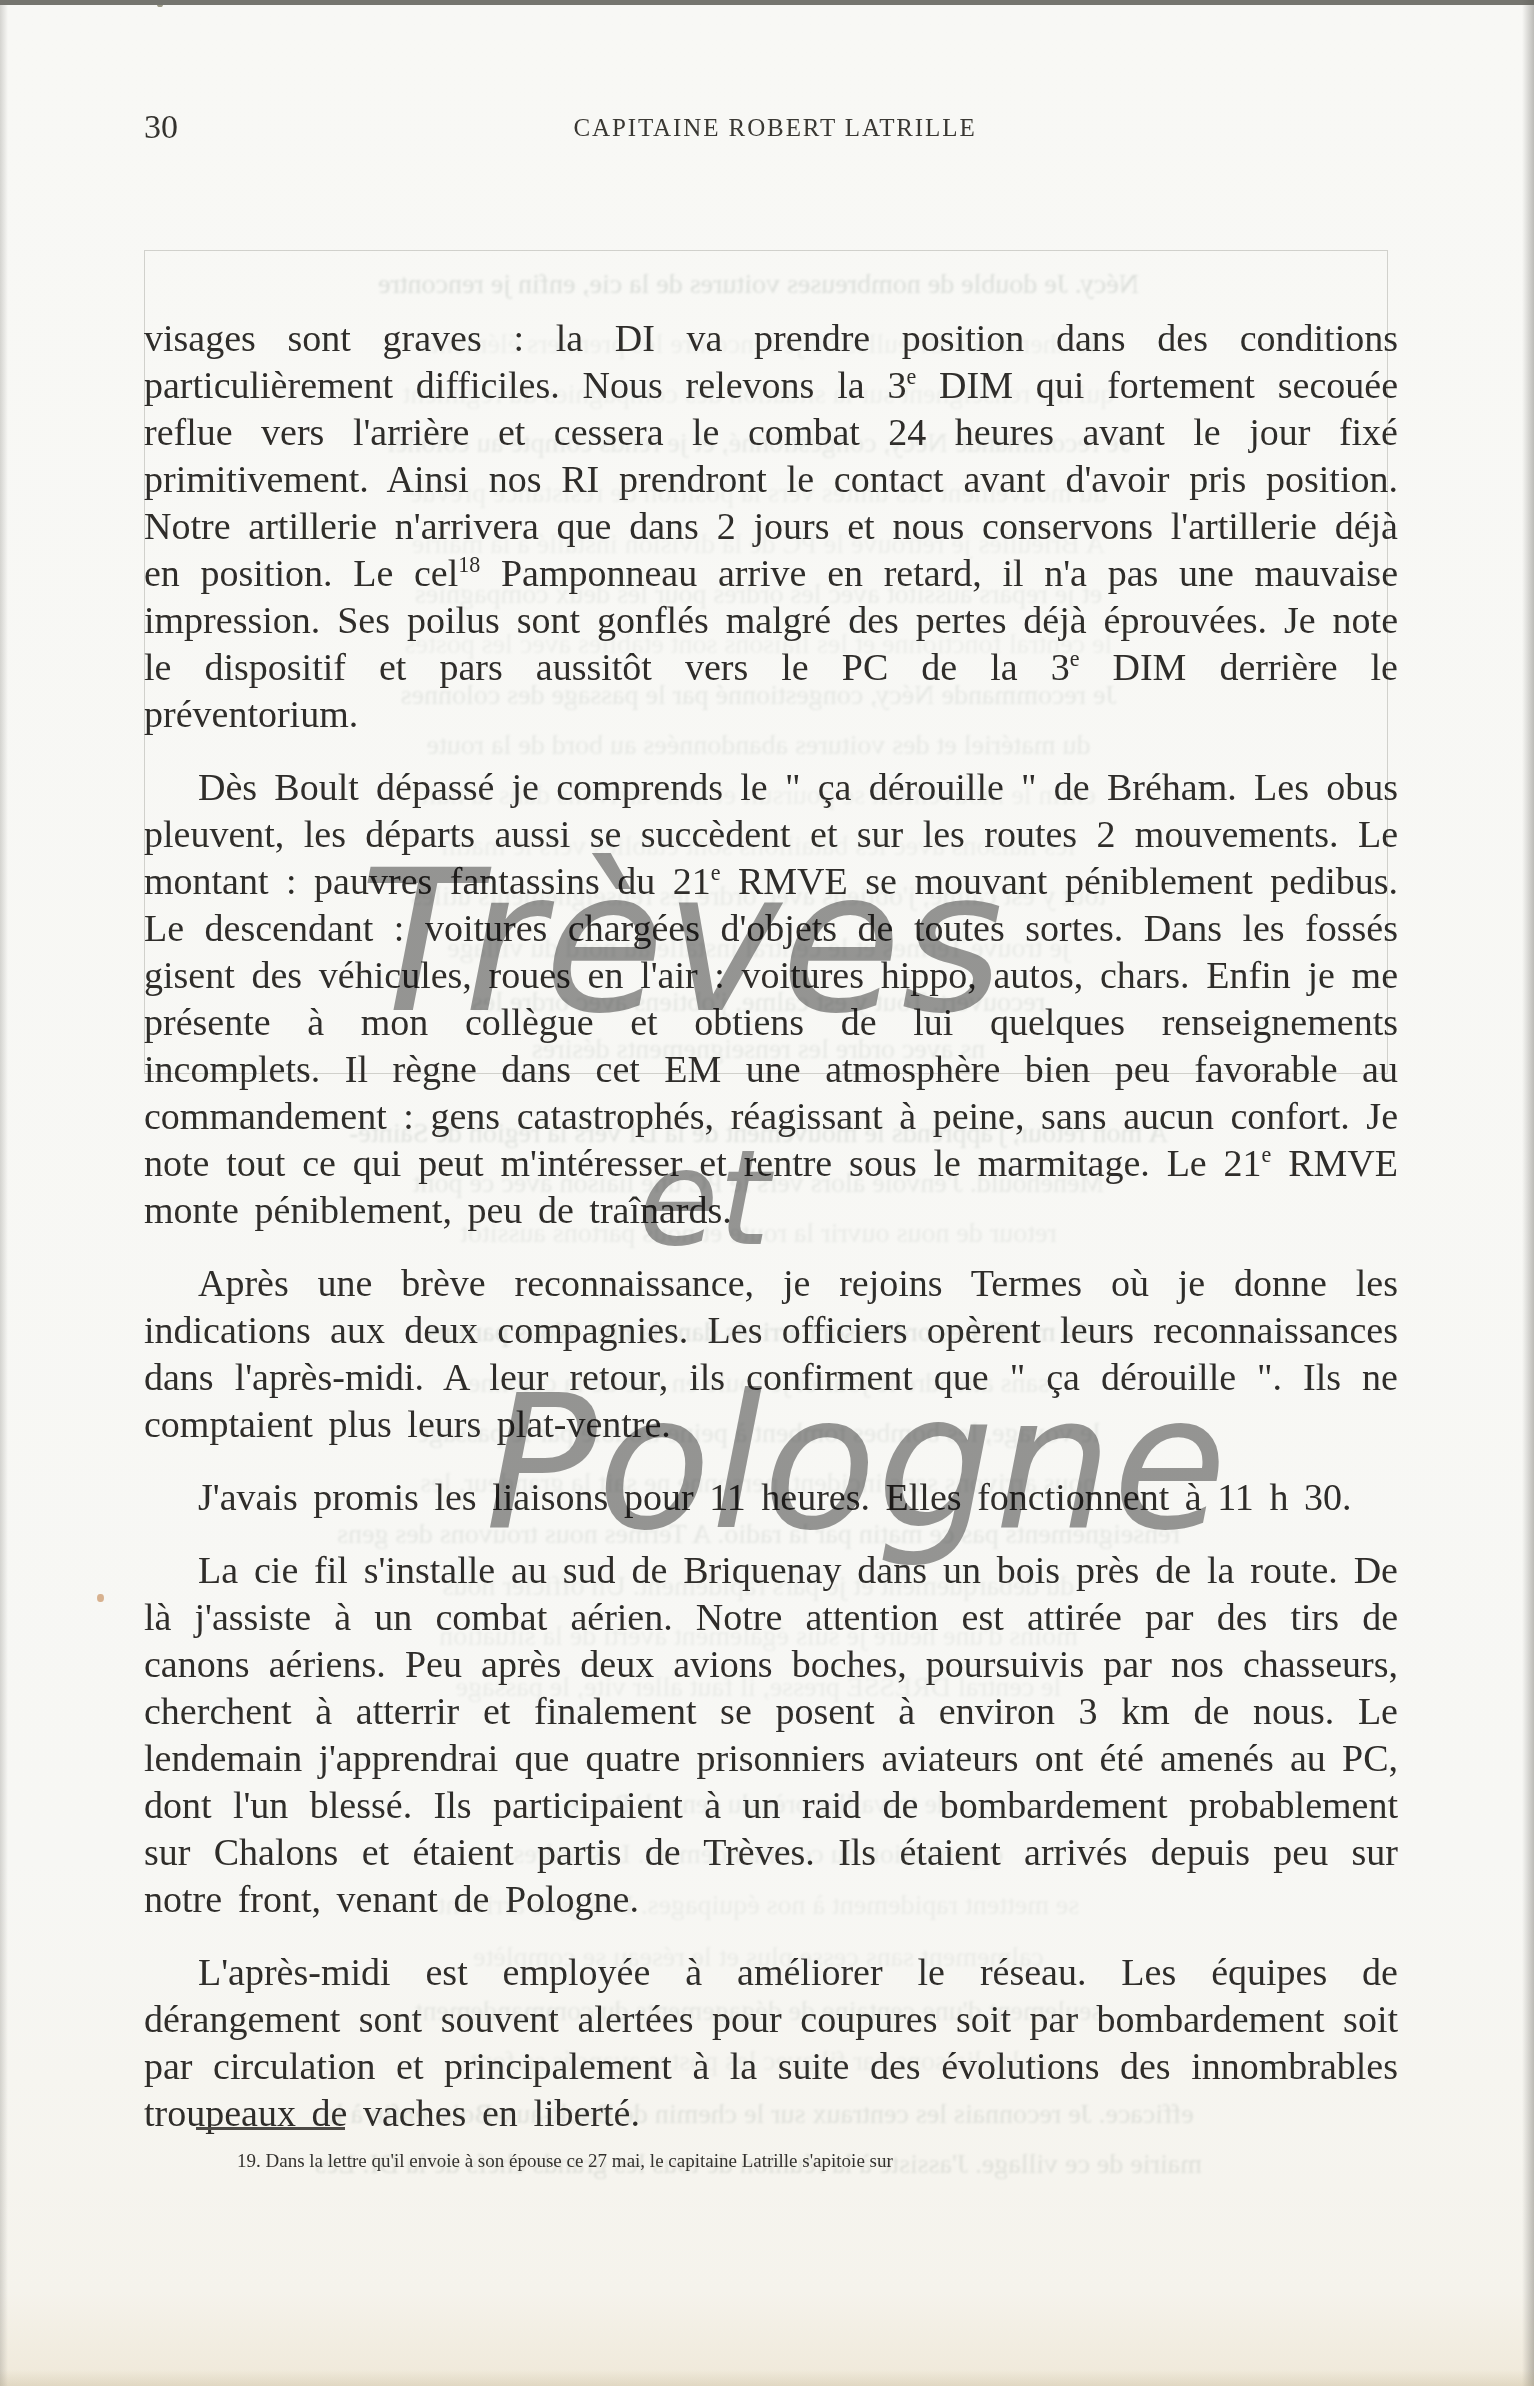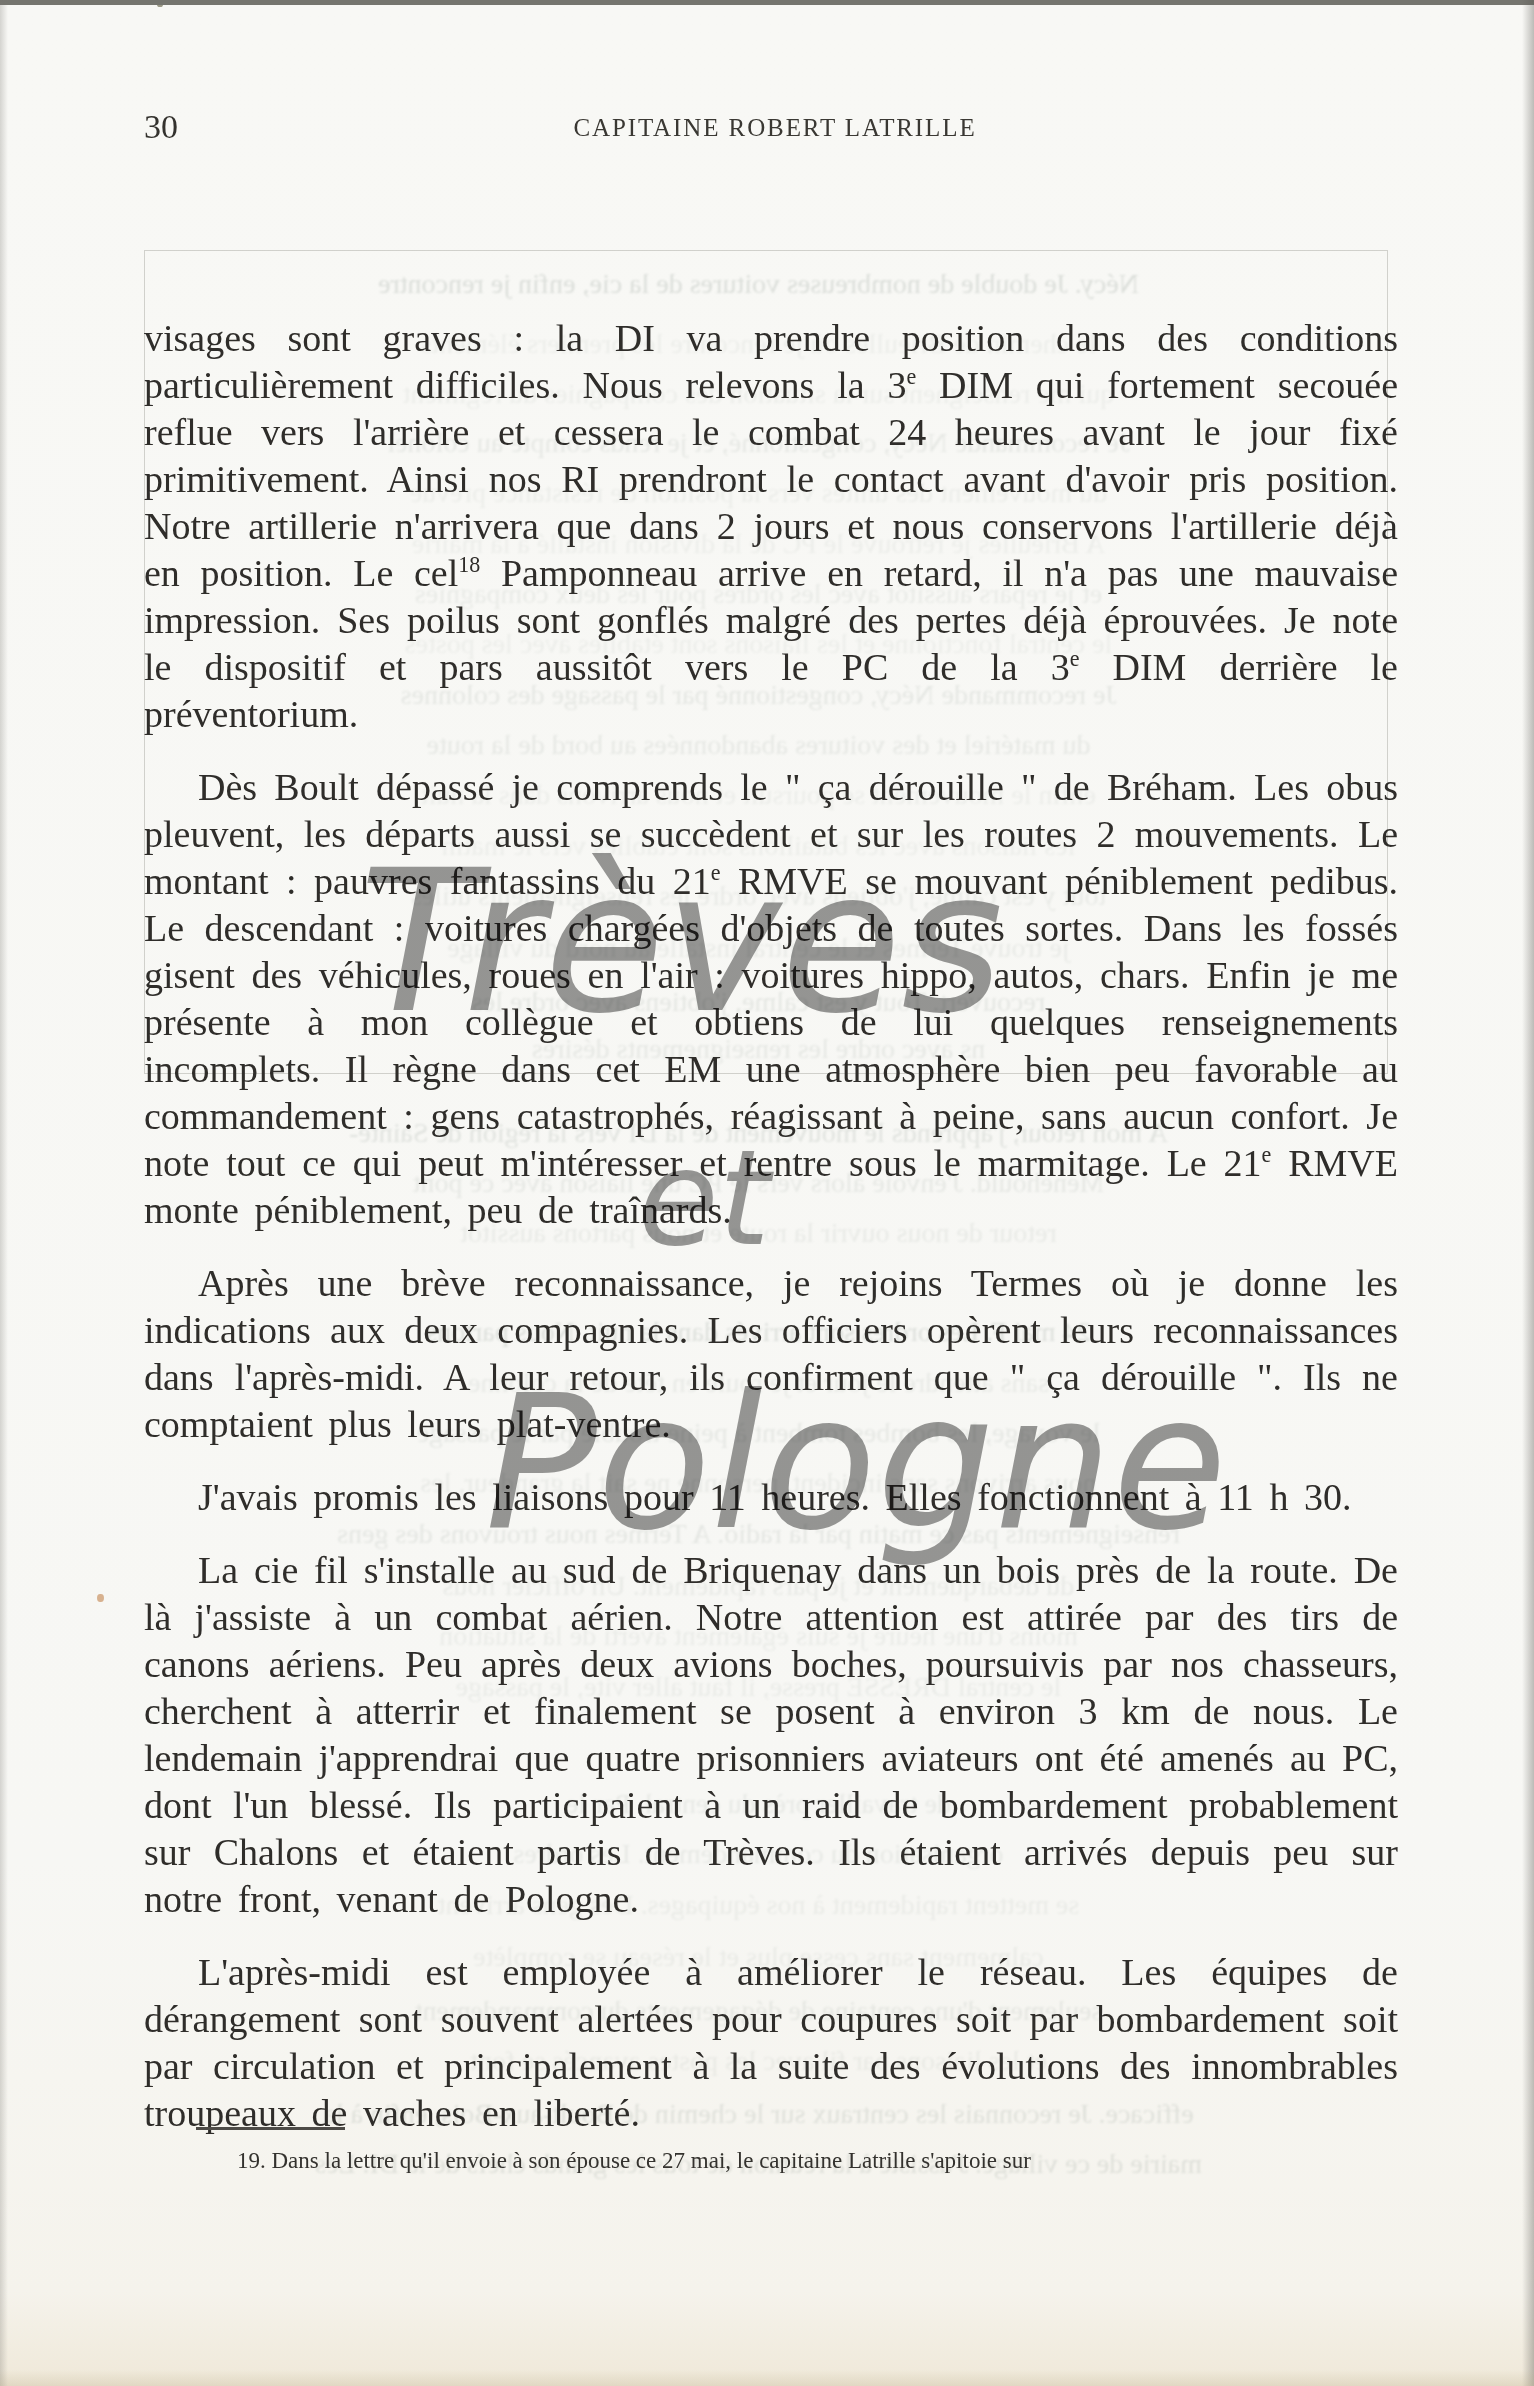--- a/index.html
+++ b/index.html
@@ -32,21 +32,21 @@
     font-style:italic;color:rgba(60,60,60,0.52);line-height:1;mix-blend-mode:multiply;
     filter:blur(0.6px);white-space:nowrap;}
 
   .ghost-layer{position:absolute;left:0;top:0;width:100%;height:100%;pointer-events:none;}
   .ghost{position:absolute;left:157px;width:1203px;text-align:center;transform:scaleX(-1);
     filter:blur(1.3px);font-size:28px;color:rgb(104,120,110);white-space:nowrap;}
   .ghost-box{position:absolute;border:1.9px solid rgba(145,145,138,0.38);}
 
   .footnote-rule{position:absolute;left:196px;top:2127px;width:149px;height:2.8px;background:#4d4b47;}
   .footnote{position:absolute;left:144px;top:2142px;width:1254px;margin:0;
-    font-size:23px;line-height:37px;text-indent:93px;color:#34322e;}
+    font-size:19px;line-height:37px;text-indent:93px;color:#34322e;}
 
   .speck-red{position:absolute;left:97px;top:1594px;width:6.5px;height:8.4px;border-radius:50%;
     background:rgba(190,120,60,0.55);}
   .speck-top{position:absolute;left:157px;top:1.9px;width:5.6px;height:4.7px;border-radius:50%;
     background:rgba(90,88,60,0.6);}
 </style>
 </head>
 <body>
 
 <div class="page">

